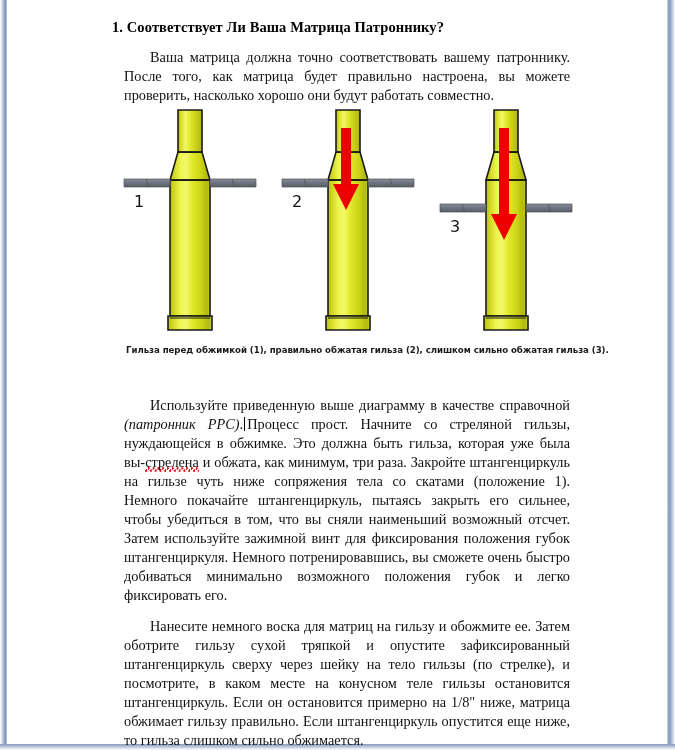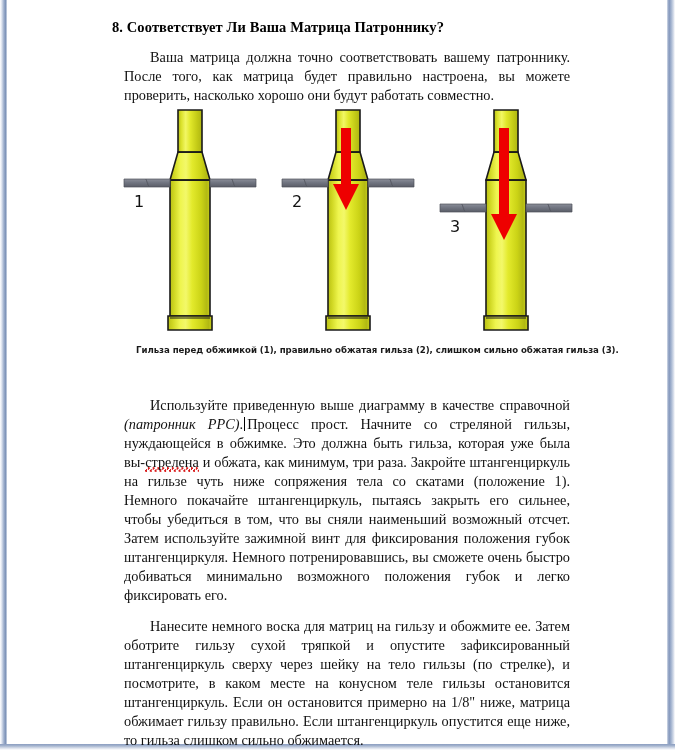--- a/index.html
+++ b/index.html
@@ -107,21 +107,21 @@
     height: 265px;
   }
   .fig-canvas {
     position: absolute;
     left: 0; top: 0;
     width: 470px;
     height: 240px;
   }
   .fig-caption {
     position: absolute;
-    left: 24px;
+    left: 14px;
     top: 239px;
     width: 450px;
     font-family: "DejaVu Sans", sans-serif;
     font-size: 8.6px;
     font-weight: bold;
     color: #1a1a1a;
     letter-spacing: -0.05px;
     white-space: nowrap;
   }
 </style>
@@ -129,21 +129,21 @@
 <body>
 
 <div id="page-frame">
 
   <div class="edge-left"></div>
   <div class="edge-right"></div>
   <div class="edge-bottom"></div>
 
   <div id="content">
 
-    <h1 class="doc-heading">8. Соответствует Ли Ваша Матрица Патроннику?</h1>
+    <h1 class="doc-heading">1. Соответствует Ли Ваша Матрица Патроннику?</h1>
 
     <p class="body-par intro-par">Ваша матрица должна точно соответствовать вашему патроннику. После того, как матрица будет правильно настроена, вы можете проверить, насколько хорошо они будут работать совместно.</p>
   </div>
 
   <div id="figure">
     <svg class="fig-canvas" viewBox="0 0 470 240" preserveAspectRatio="none">
       <defs>
         <linearGradient id="brass" x1="0" y1="0" x2="1" y2="0">
           <stop offset="0%" stop-color="#b9c016"></stop>
           <stop offset="10%" stop-color="#cfd622"></stop>

